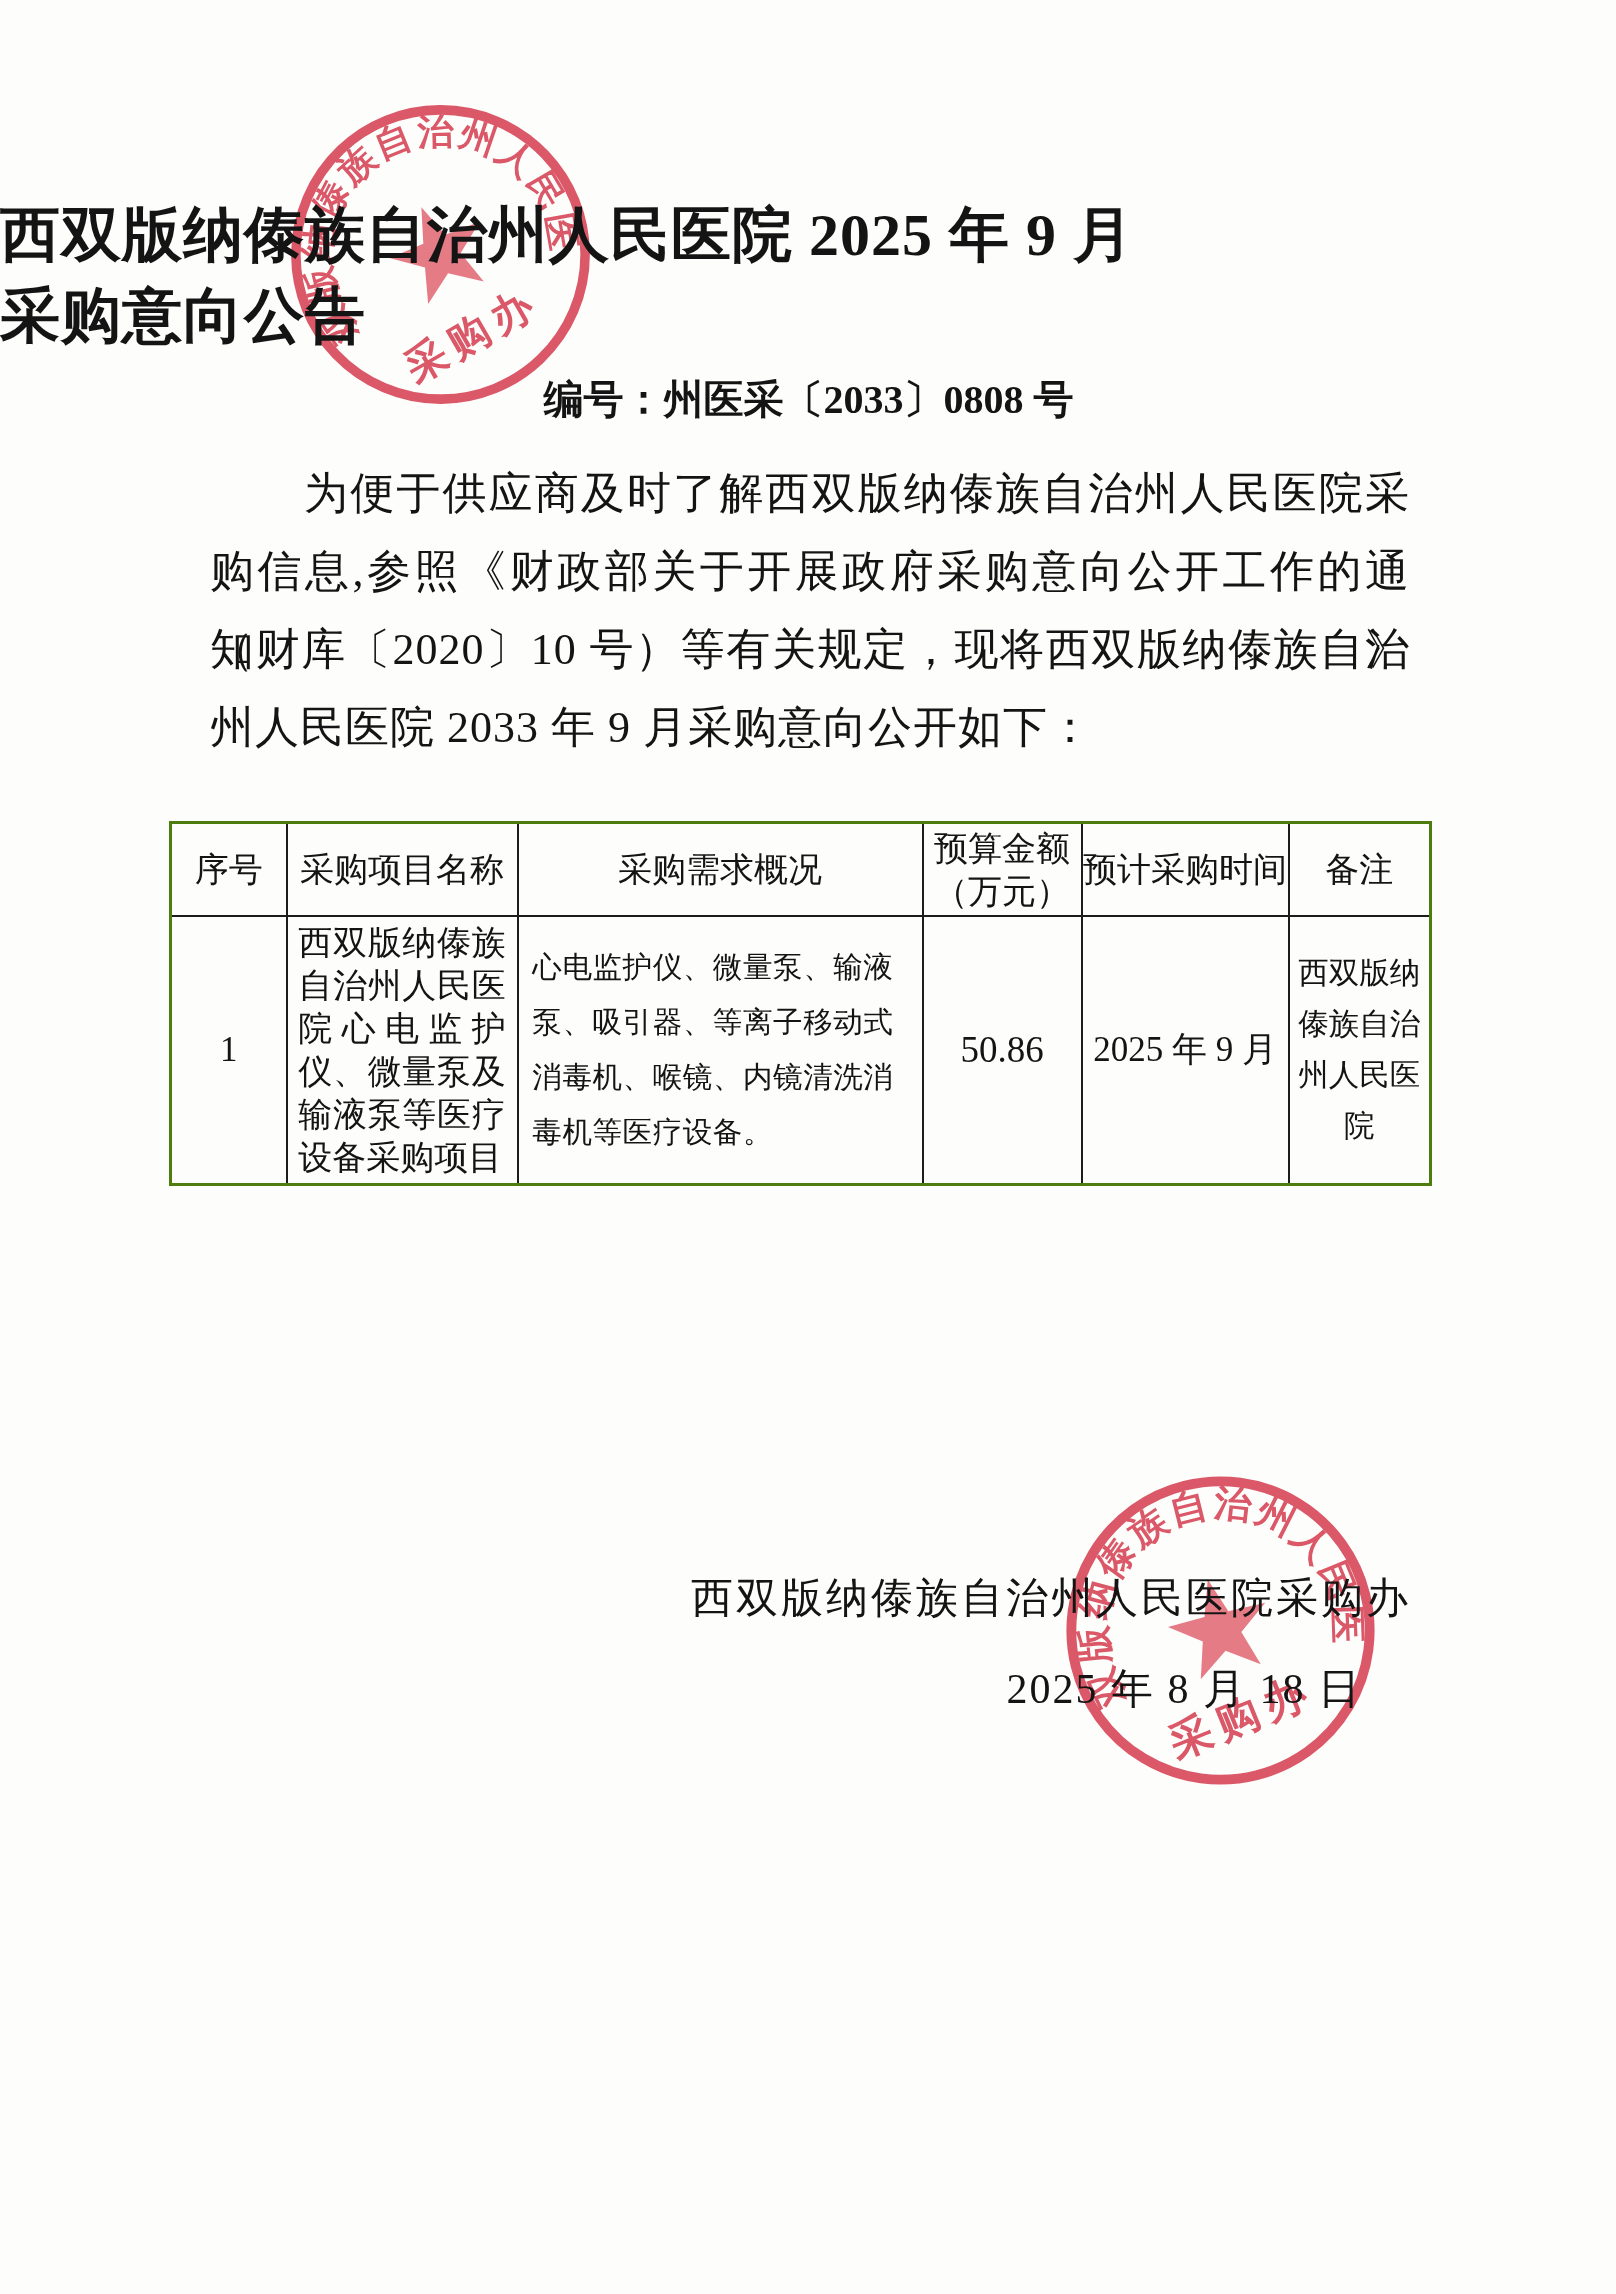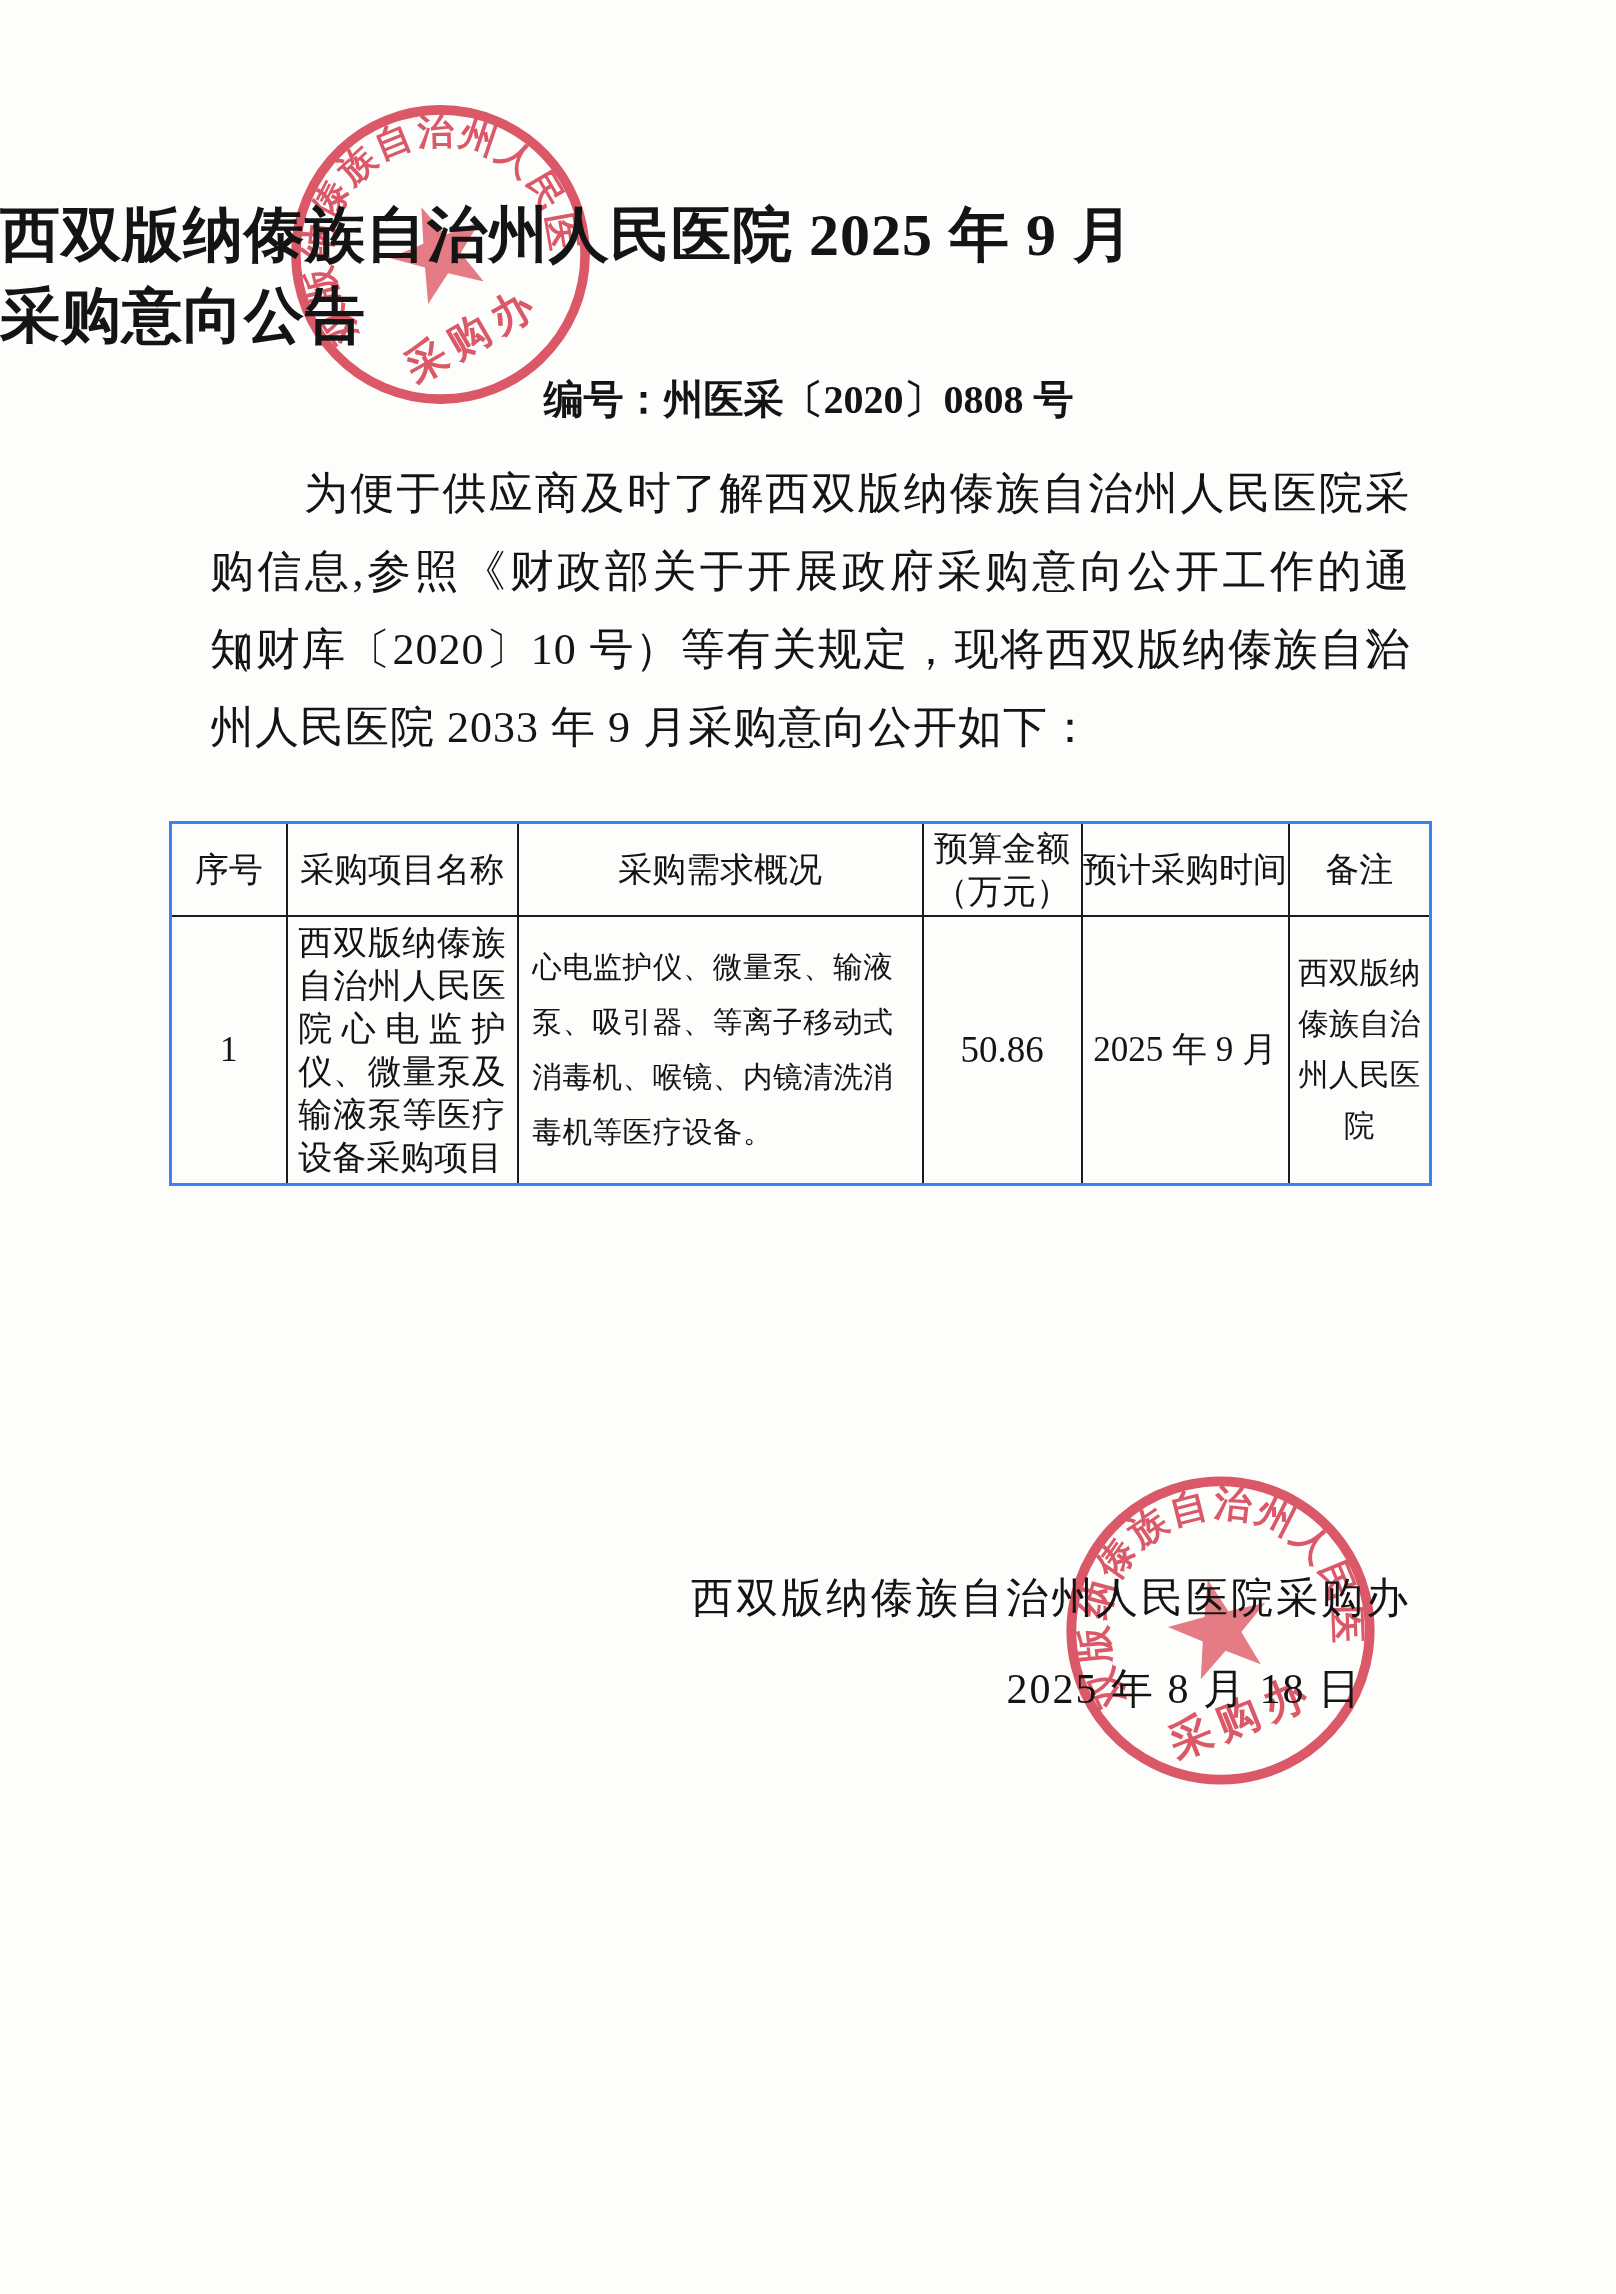--- a/index.html
+++ b/index.html
@@ -40,21 +40,21 @@
   table.notice{
     position:absolute;left:169px;top:821px;
     border-collapse:collapse;table-layout:fixed;
     width:1259px;
   }
   table.notice td{
     border:2px solid #1c1c1c;
     text-align:center;vertical-align:middle;
     padding:0;
   }
-  table.notice{border:3px solid #3b82f6;}
+  table.notice{border:3px solid #4d7c0f;}
   tr.hdr td{height:91px;font-size:34px;line-height:43px;}
   tr.body-row td{height:260px;}
   td.c-no{font-size:35px;}
   td.c-name div{
     text-align:justify;text-align-last:left;
     font-size:34px;line-height:43px;
     padding:3.9px 10.8px;
   }
   td.c-demand div{
     text-align:left;
@@ -121,21 +121,21 @@
       <polygon class="star" points="150,102 161.2,134.6 195.7,135.2 168.1,155.9 178.2,188.8 150,169 121.8,188.8 131.9,155.9 104.3,135.2 138.8,134.6"></polygon>
       <text class="ctext" x="150" y="244" text-anchor="middle" transform="rotate(-8 150 236)">采购办</text>
     </svg>
   </div>
 
   <div class="title">
     <div>西双版纳傣族自治州人民医院 2025 年 9 月</div>
     <div>采购意向公告</div>
   </div>
 
-  <div class="docnum">编号：州医采〔2020〕0808 号</div>
+  <div class="docnum">编号：州医采〔2033〕0808 号</div>
 
   <div class="para" id="intro">
     <div class="ln j indent">为便于供应商及时了解西双版纳傣族自治州人民医院采</div>
     <div class="ln j">购信息,参照《财政部关于开展政府采购意向公开工作的通知》</div>
     <div class="ln j">（财库〔2020〕10 号）等有关规定，现将西双版纳傣族自治</div>
     <div class="ln">州人民医院 2033 年 9 月采购意向公开如下：</div>
   </div>
 
   <table class="notice">
     <colgroup>

